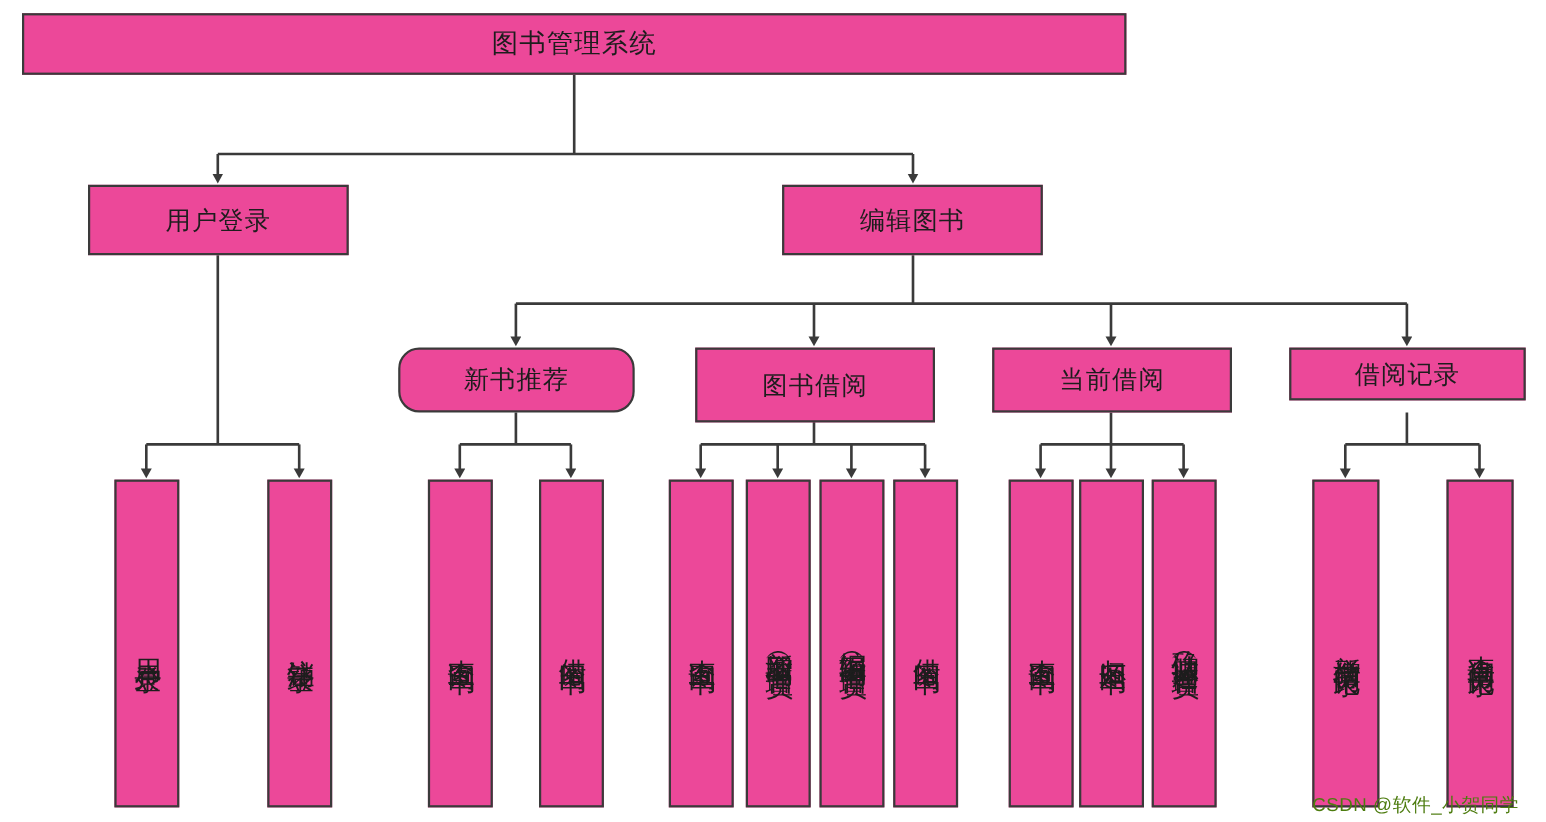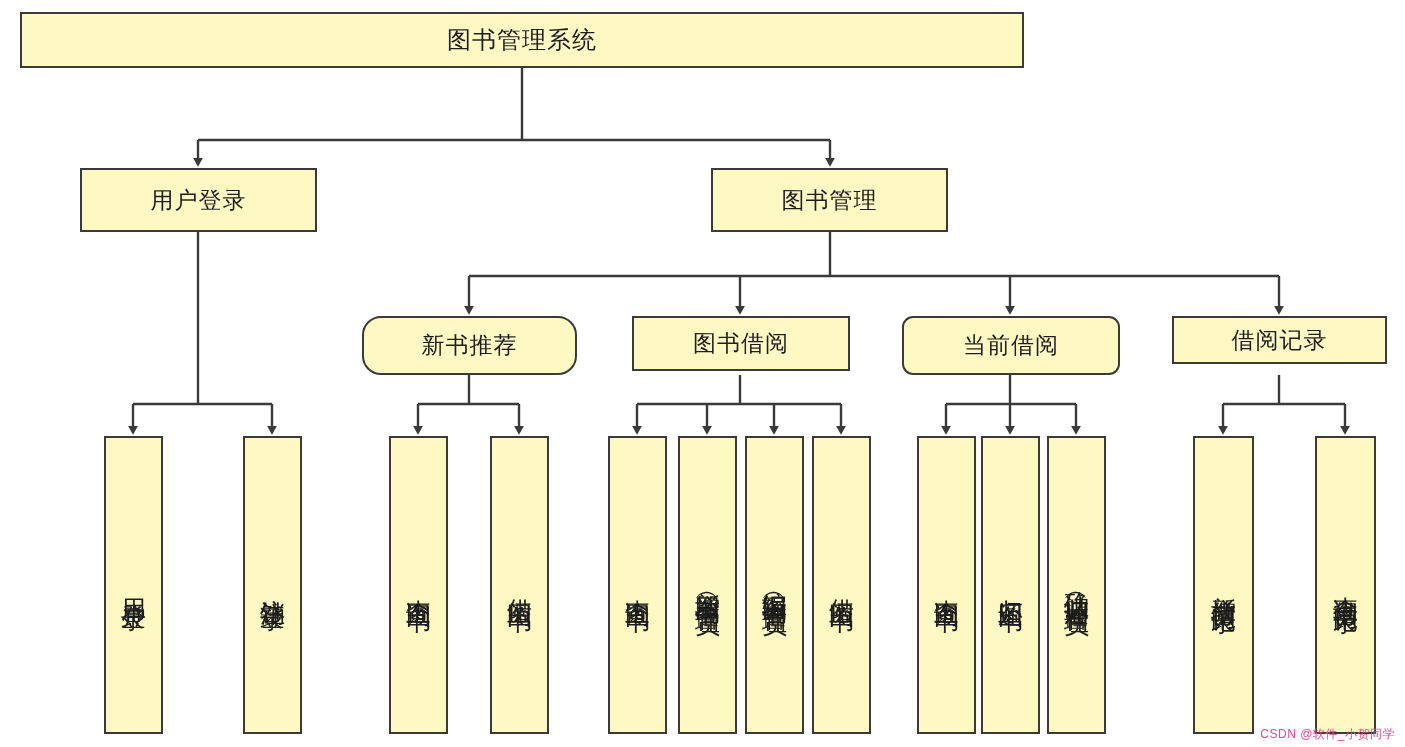--- a/index.html
+++ b/index.html
@@ -23,21 +23,21 @@
     left: 0;
     top: 0;
     width: 1405px;
     height: 747px;
     pointer-events: none;
   }
   .node {
     position: absolute;
     box-sizing: border-box;
     border: 2px solid #3a3a3a;
-    background: #fef9c3;
+    background: #ec4899;
     display: flex;
     align-items: center;
     justify-content: center;
     color: #1d1d1d;
   }
   .node .label {
     display: block;
     text-align: center;
     line-height: 1.05;
     white-space: nowrap;
@@ -59,24 +59,24 @@
     writing-mode: vertical-rl;
     text-orientation: upright;
     font-size: 25px;
     line-height: 1.0;
     letter-spacing: 3px;
     white-space: nowrap;
     max-height: 100%;
   }
   .watermark {
     position: absolute;
-    right: 10px;
+    right: 24px;
     bottom: 4px;
-    font-size: 12px;
-    color: #ec4899;
+    font-size: 17px;
+    color: #4d7c0f;
     white-space: nowrap;
     letter-spacing: 0.5px;
   }
 </style>
 </head>
 <body>
 
 <div id="canvas">
 
   <svg id="edges" viewBox="0 0 1405 747" width="1405" height="747" xmlns="http://www.w3.org/2000/svg">
@@ -130,30 +130,30 @@
   </svg>
 
   <div class="node horiz root" style="left:20px; top:12px; width:1004px; height:56px;">
     <span class="label">图书管理系统</span>
   </div>
 
   <div class="node horiz" style="left:80px; top:168px; width:237px; height:64px;">
     <span class="label">用户登录</span>
   </div>
   <div class="node horiz" style="left:711px; top:168px; width:237px; height:64px;">
-    <span class="label">图书管理</span>
+    <span class="label">编辑图书</span>
   </div>
 
   <div class="node horiz" style="left:362px; top:316px; width:215px; height:59px;border-radius:19px;">
     <span class="label">新书推荐</span>
   </div>
-  <div class="node horiz" style="left:632px; top:316px; width:218px; height:55px;">
+  <div class="node horiz" style="left:632px; top:316px; width:218px; height:68px;">
     <span class="label">图书借阅</span>
   </div>
-  <div class="node horiz" style="left:902px; top:316px; width:218px; height:59px;border-radius:11px;">
+  <div class="node horiz" style="left:902px; top:316px; width:218px; height:59px;">
     <span class="label">当前借阅</span>
   </div>
   <div class="node horiz" style="left:1172px; top:316px; width:215px; height:48px;">
     <span class="label">借阅记录</span>
   </div>
 
   <div class="node vert" style="left:104px; top:436px; width:59px; height:298px;">
     <span class="label">用户登录</span>
   </div>
   <div class="node vert" style="left:243px; top:436px; width:59px; height:298px;">

